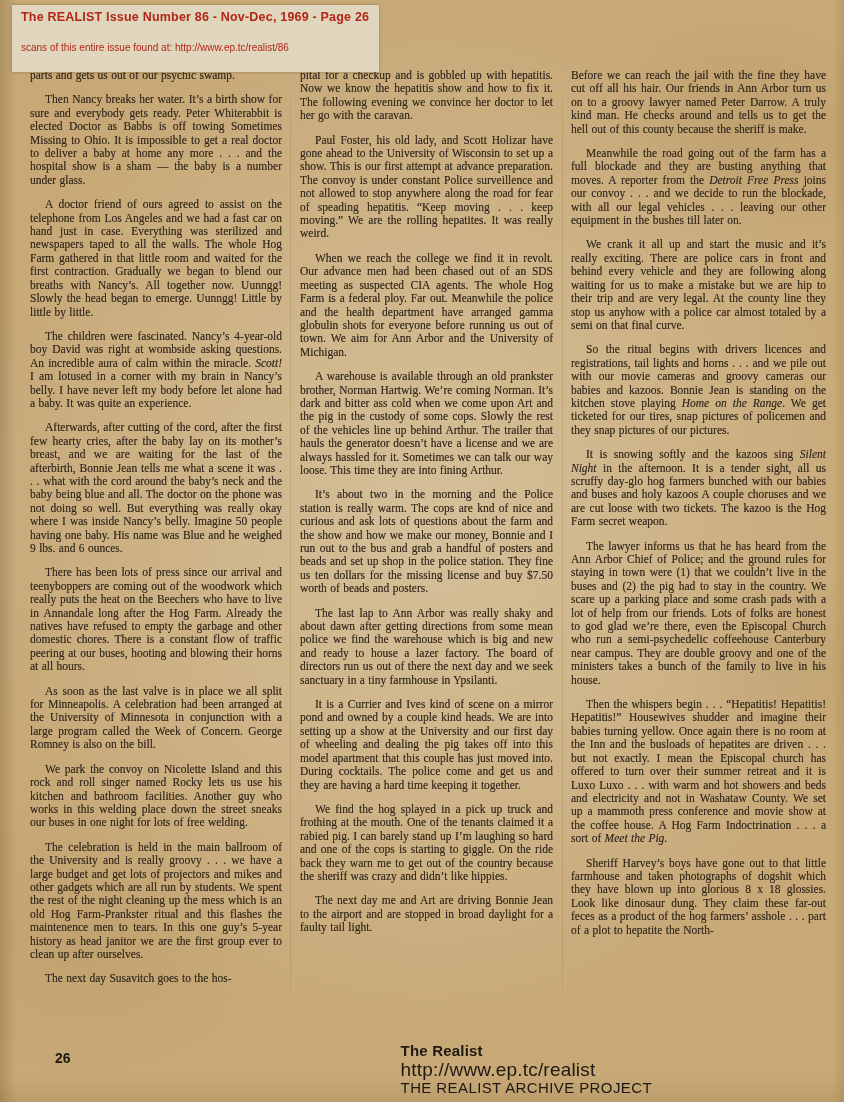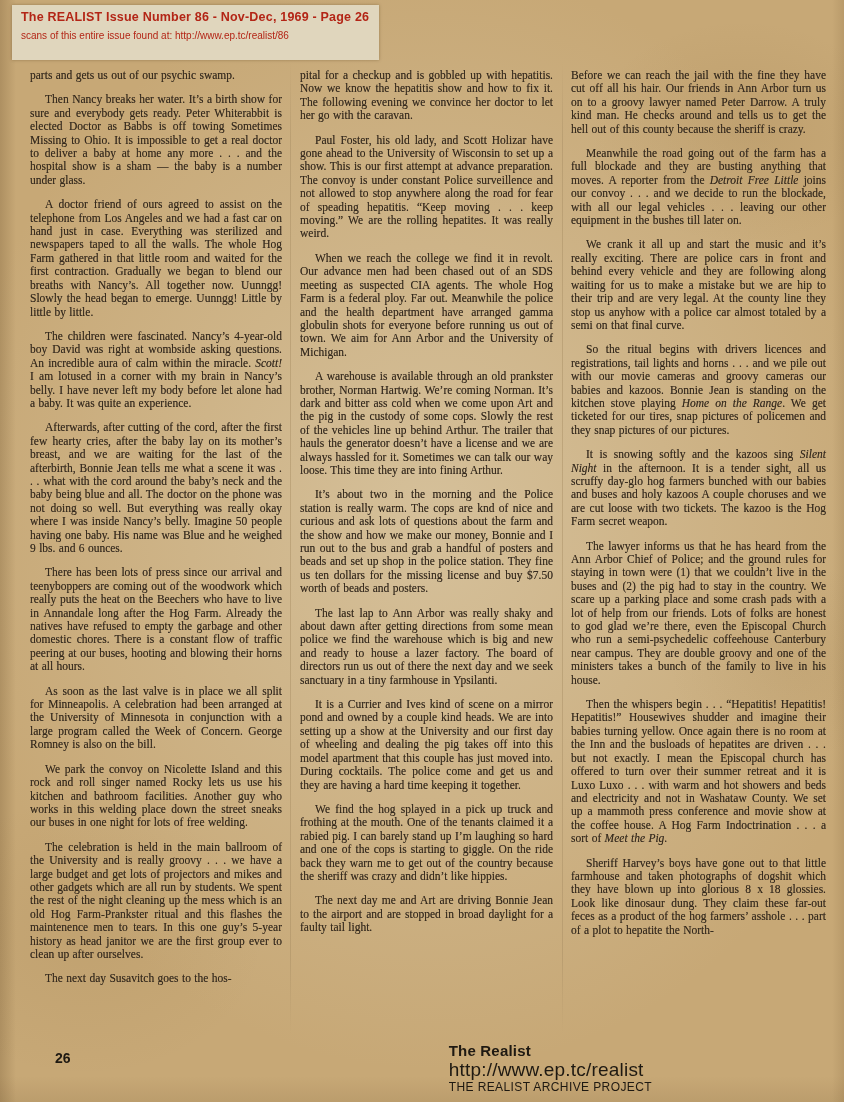--- a/index.html
+++ b/index.html
@@ -32,21 +32,21 @@
       radial-gradient(180px 140px at 94% 60%, rgba(120,90,45,.08), rgba(120,90,45,0) 70%);
   }
   .header-label{
     position:absolute;left:12px;top:5px;z-index:3;
     background:var(--label-bg);
     padding:5px 10px 18px 9px;
     box-shadow:0 0 3px rgba(60,40,10,.35);
     font-family:"Liberation Sans", sans-serif;
   }
   .header-line1{font-size:12.5px;font-weight:bold;color:var(--header-red);letter-spacing:.2px;line-height:15px;}
-  .header-line2{font-size:10px;color:var(--header-red);line-height:12px;margin-top:5px;}
+  .header-line2{font-size:10px;color:var(--header-red);line-height:12px;margin-top:17px;}
   .textblock{position:absolute;left:0;top:58px;width:844px;height:988px;z-index:2;}
   .col{
     position:absolute;top:0;height:985px;
     color:var(--ink);
     font-size:11.5px;line-height:13.4px;
     text-align:justify;
     word-spacing:.5px;
     text-shadow:0 0 .4px rgba(53,42,30,.55);
   }
   .col-0{left:30px;width:252px;}
@@ -59,21 +59,21 @@
   .para.indent{text-indent:15px;}
   .para i{font-style:italic;}
   .footer{position:absolute;left:0;top:1040px;width:700px;height:62px;z-index:3;color:var(--footer-ink);}
   .footer-pageno{
     position:absolute;left:55px;top:10px;
     font-family:"Liberation Sans", sans-serif;font-weight:bold;font-size:14px;
   }
   .footer-right{position:absolute;right:48px;top:2px;text-align:left;font-family:"Liberation Sans", sans-serif;}
   .footer-mag{font-weight:bold;font-size:15px;line-height:17px;letter-spacing:.2px;}
   .footer-url{font-size:19px;line-height:22px;letter-spacing:.2px;}
-  .footer-proj{font-size:12px;line-height:13px;letter-spacing:.4px;}
+  .footer-proj{font-size:15px;line-height:13px;letter-spacing:.4px;}
 </style>
 </head>
 <body>
 
 <div class="page">
 
   <div class="header-label">
     <div class="header-line1">The REALIST Issue Number 86 - Nov-Dec, 1969 - Page 26</div>
     <div class="header-line2">scans of this entire issue found at: http://www.ep.tc/realist/86</div>
   </div>
@@ -98,22 +98,22 @@
         <p class="para indent">When we reach the college we find it in revolt. Our advance men had been chased out of an SDS meeting as suspected CIA agents. The whole Hog Farm is a federal ploy. Far out. Meanwhile the police and the health department have arranged gamma globulin shots for everyone before running us out of town. We aim for Ann Arbor and the University of Michigan.</p>
         <p class="para indent">A warehouse is available through an old prankster brother, Norman Hartwig. We’re coming Norman. It’s dark and bitter ass cold when we come upon Art and the pig in the custody of some cops. Slowly the rest of the vehicles line up behind Arthur. The trailer that hauls the generator doesn’t have a license and we are always hassled for it. Sometimes we can talk our way loose. This time they are into fining Arthur.</p>
         <p class="para indent">It’s about two in the morning and the Police station is really warm. The cops are knd of nice and curious and ask lots of questions about the farm and the show and how we make our money, Bonnie and I run out to the bus and grab a handful of posters and beads and set up shop in the police station. They fine us ten dollars for the missing license and buy $7.50 worth of beads and posters.</p>
         <p class="para indent">The last lap to Ann Arbor was really shaky and about dawn after getting directions from some mean police we find the warehouse which is big and new and ready to house a lazer factory. The board of directors run us out of there the next day and we seek sanctuary in a tiny farmhouse in Ypsilanti.</p>
         <p class="para indent">It is a Currier and Ives kind of scene on a mirror pond and owned by a couple kind heads. We are into setting up a show at the University and our first day of wheeling and dealing the pig takes off into this model apartment that this couple has just moved into. During cocktails. The police come and get us and they are having a hard time keeping it together.</p>
         <p class="para indent">We find the hog splayed in a pick up truck and frothing at the mouth. One of the tenants claimed it a rabied pig. I can barely stand up I’m laughing so hard and one of the cops is starting to giggle. On the ride back they warn me to get out of the country because the sheriff was crazy and didn’t like hippies.</p>
         <p class="para indent">The next day me and Art are driving Bonnie Jean to the airport and are stopped in broad daylight for a faulty tail light.</p>
       </div>
     <div class="rule rule-2"></div>
     <div class="col col-2">
-        <p class="para">Before we can reach the jail with the fine they have cut off all his hair. Our friends in Ann Arbor turn us on to a groovy lawyer named Peter Darrow. A truly kind man. He checks around and tells us to get the hell out of this county because the sheriff is crazy.</p>
-        <p class="para indent">Meanwhile the road going out of the farm has a full blockade and they are busting anything that moves. A reporter from the <i>Detroit Free Little</i> joins our convoy . . . and we decide to run the blockade, with all our legal vehicles . . . leaving our other equipment in the bushes till later on.</p>
+        <p class="para">Before we can reach the jail with the fine they have cut off all his hair. Our friends in Ann Arbor turn us on to a groovy lawyer named Peter Darrow. A truly kind man. He checks around and tells us to get the hell out of this county because the sheriff is make.</p>
+        <p class="para indent">Meanwhile the road going out of the farm has a full blockade and they are busting anything that moves. A reporter from the <i>Detroit Free Press</i> joins our convoy . . . and we decide to run the blockade, with all our legal vehicles . . . leaving our other equipment in the bushes till later on.</p>
         <p class="para indent">We crank it all up and start the music and it’s really exciting. There are police cars in front and behind every vehicle and they are following along waiting for us to make a mistake but we are hip to their trip and are very legal. At the county line they stop us anyhow with a police car almost totaled by a semi on that final curve.</p>
         <p class="para indent">So the ritual begins with drivers licences and registrations, tail lights and horns . . . and we pile out with our movie cameras and groovy cameras our babies and kazoos. Bonnie Jean is standing on the kitchen stove playing <i>Home on the Range</i>. We get ticketed for our tires, snap pictures of policemen and they snap pictures of our pictures.</p>
         <p class="para indent">It is snowing softly and the kazoos sing <i>Silent Night</i> in the afternoon. It is a tender sight, all us scruffy day-glo hog farmers bunched with our babies and buses and holy kazoos A couple choruses and we are cut loose with two tickets. The kazoo is the Hog Farm secret weapon.</p>
         <p class="para indent">The lawyer informs us that he has heard from the Ann Arbor Chief of Police; and the ground rules for staying in town were (1) that we couldn’t live in the buses and (2) the pig had to stay in the country. We scare up a parking place and some crash pads with a lot of help from our friends. Lots of folks are honest to god glad we’re there, even the Episcopal Church who run a semi-psychedelic coffeehouse Canterbury near campus. They are double groovy and one of the ministers takes a bunch of the family to live in his house.</p>
         <p class="para indent">Then the whispers begin . . . “Hepatitis! Hepatitis! Hepatitis!” Housewives shudder and imagine their babies turning yellow. Once again there is no room at the Inn and the busloads of hepatites are driven . . . but not exactly. I mean the Episcopal church has offered to turn over their summer retreat and it is Luxo Luxo . . . with warm and hot showers and beds and electricity and not in Washataw County. We set up a mammoth press conference and movie show at the coffee house. A Hog Farm Indoctrination . . . a sort of <i>Meet the Pig</i>.</p>
         <p class="para indent">Sheriff Harvey’s boys have gone out to that little farmhouse and taken photographs of dogshit which they have blown up into glorious 8 x 18 glossies. Look like dinosaur dung. They claim these far-out feces as a product of the hog farmers’ asshole . . . part of a plot to hepatite the North-</p>
       </div>
   </div>
 
   <div class="footer">

